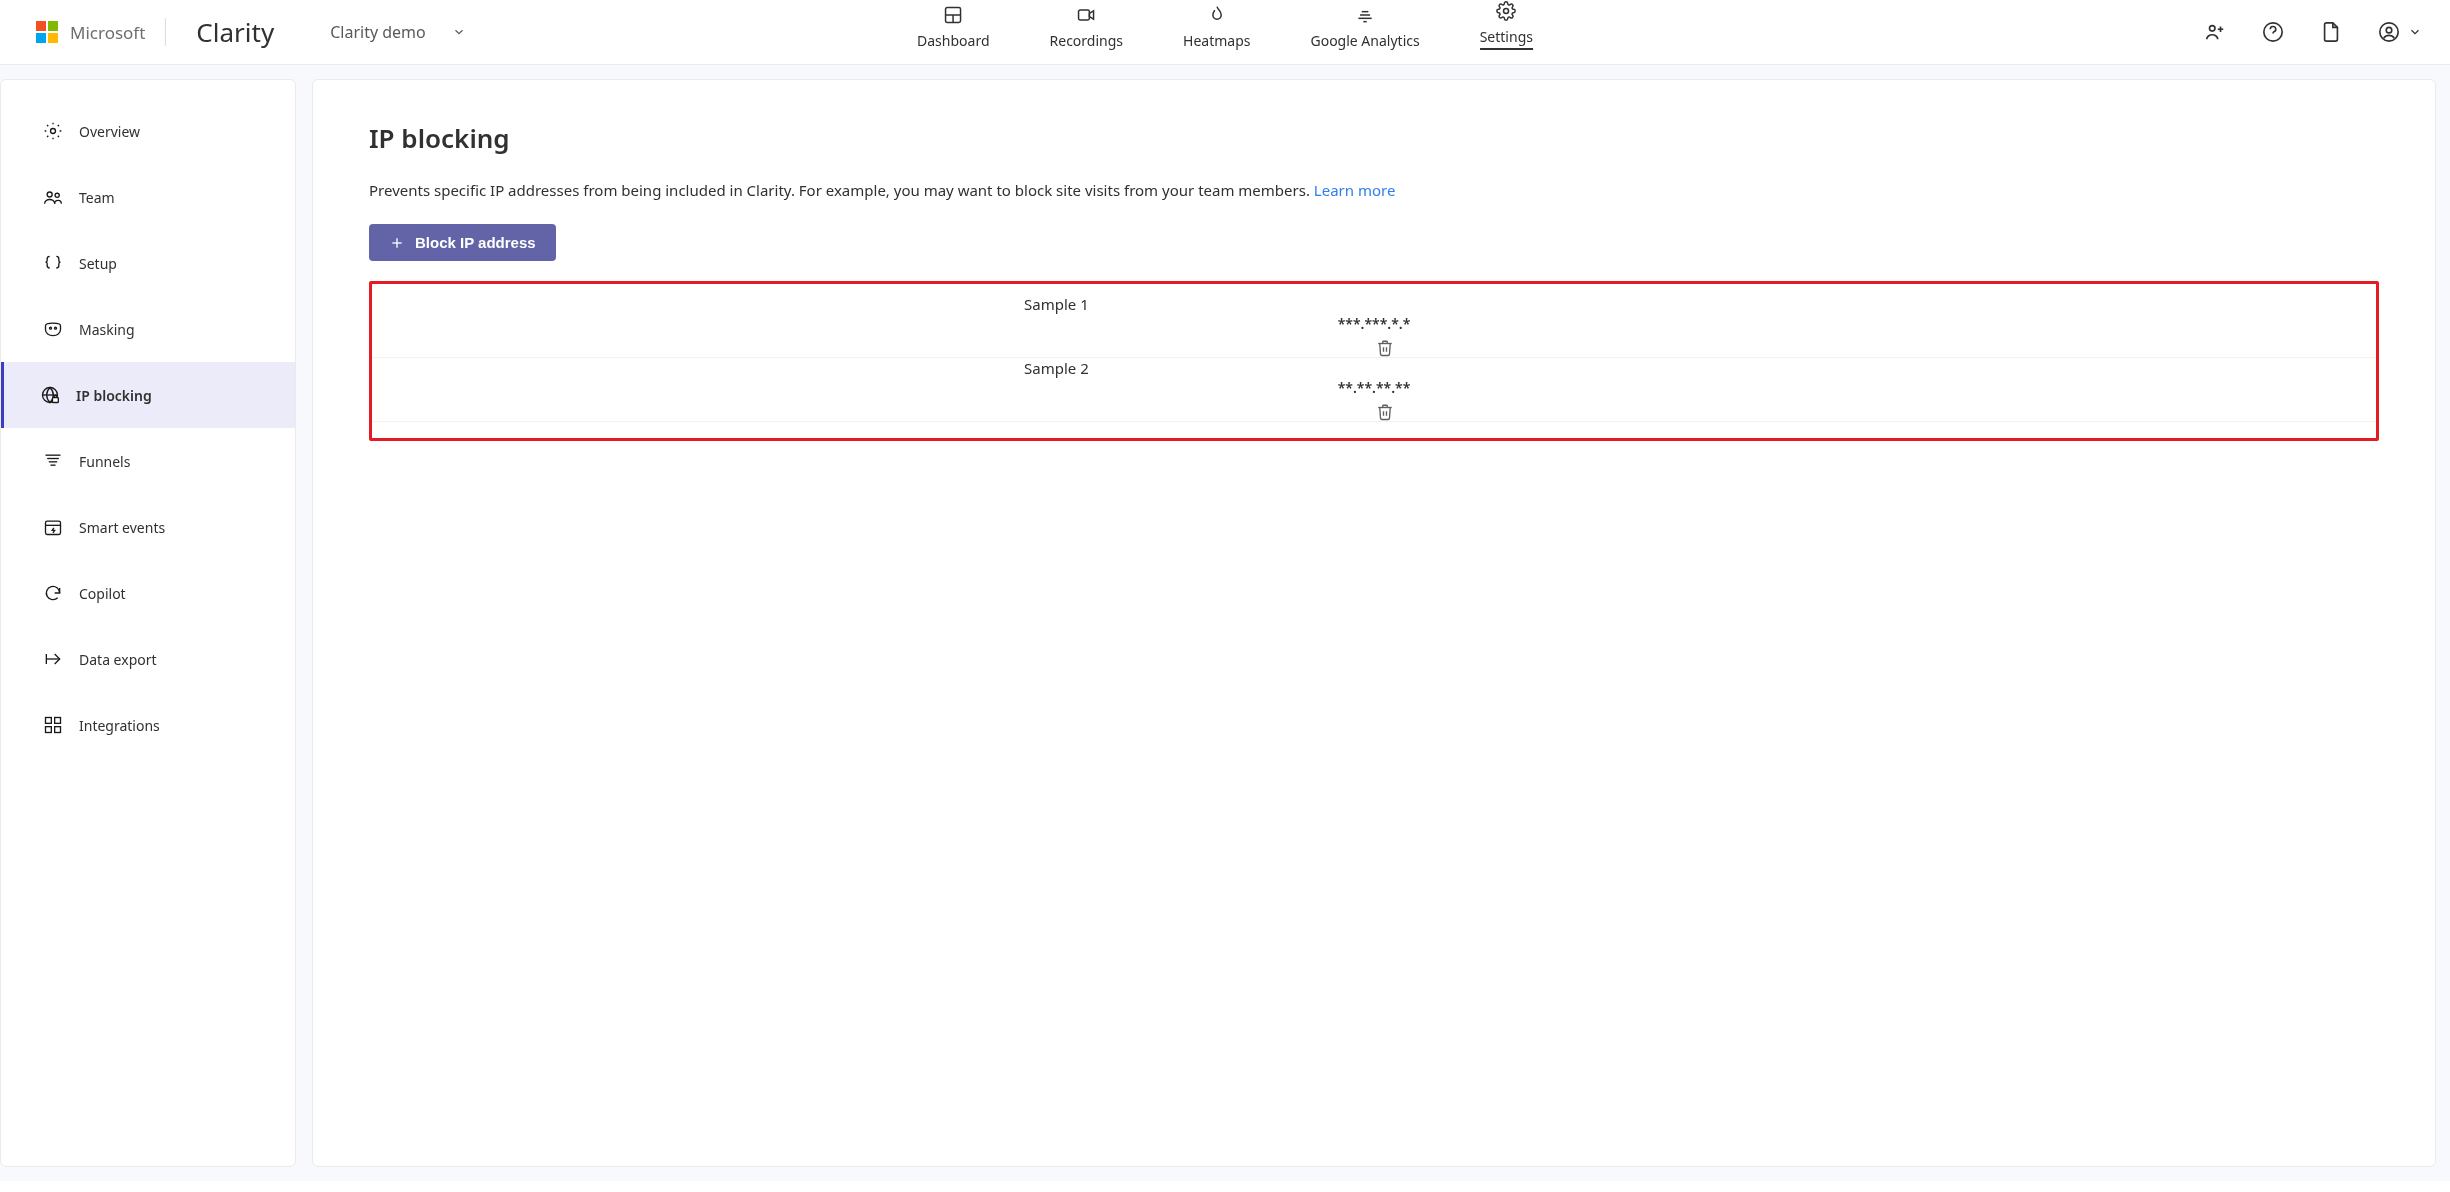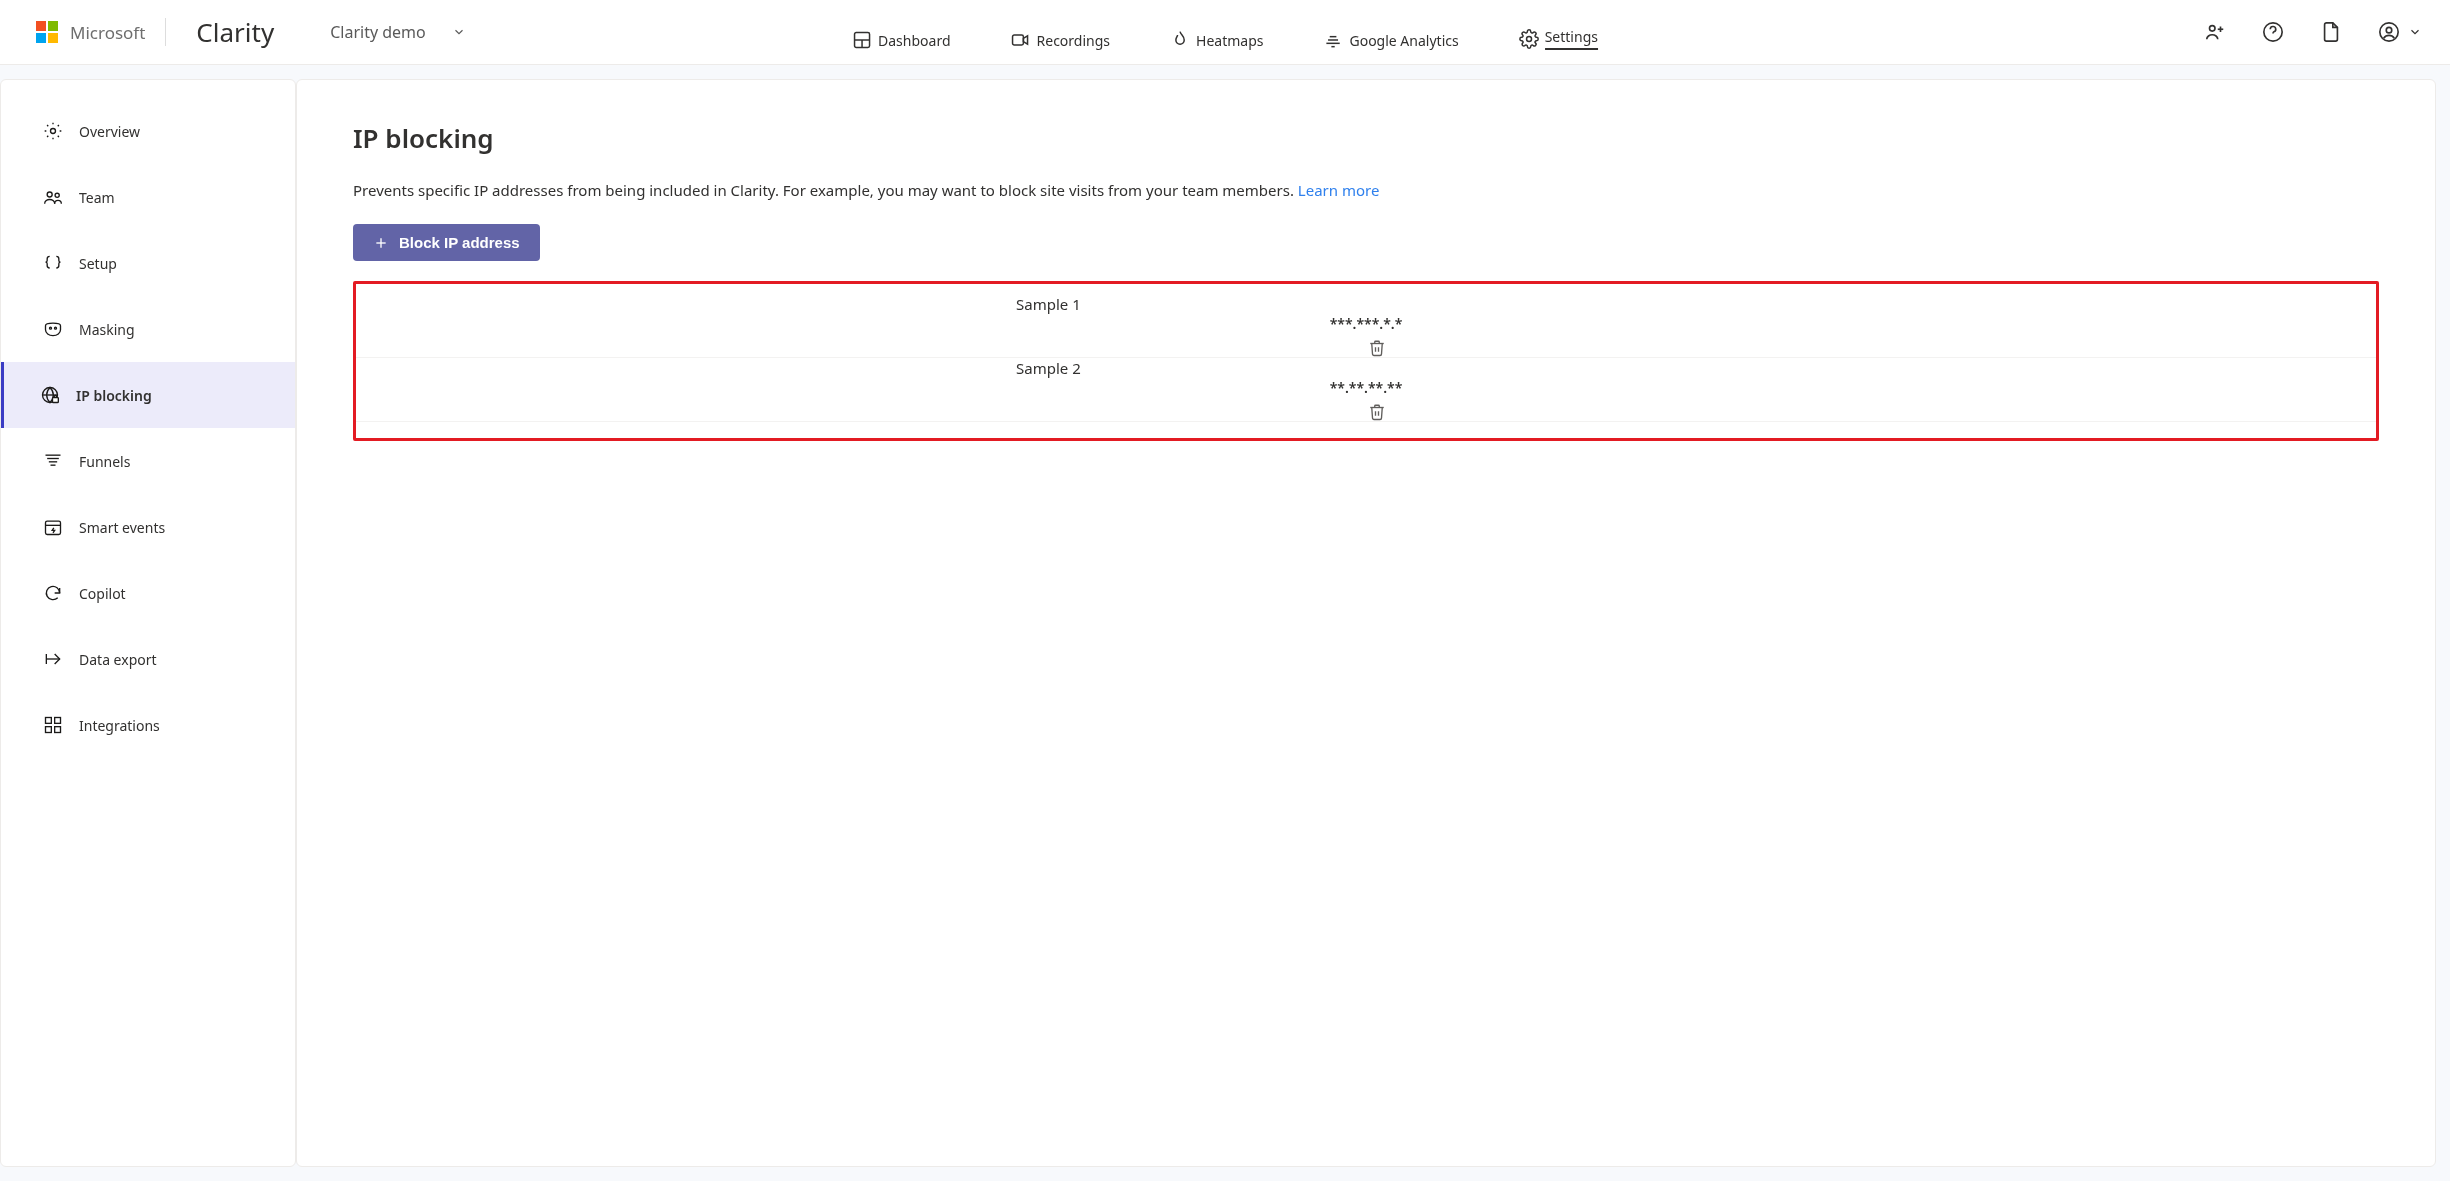--- a/index.html
+++ b/index.html
@@ -49,36 +49,36 @@
     display:flex;align-items:center;gap:26px;
     color:#5a5a5a;font-size:16px;cursor:pointer;
   }
   .chev{width:14px;height:14px}
   .nav{
     position:absolute;left:50%;transform:translateX(-50%);
     display:flex;gap:60px;align-items:flex-end;height:100%;
     padding-bottom:10px;
   }
   .nav-item{
-    display:flex;flex-direction:row;align-items:center;gap:6px;
+    display:flex;flex-direction:column;align-items:center;gap:6px;
     color:#323130;font-size:14px;cursor:pointer;position:relative;
     padding-bottom:4px;
   }
   .nav-item svg{width:20px;height:20px}
   .nav-item.active .lbl{border-bottom:2px solid #323130;padding-bottom:2px}
   .hdr-right{margin-left:auto;display:flex;align-items:center;gap:36px}
   .hdr-icon{width:22px;height:22px;color:#323130}
   .hdr-btn{display:flex;align-items:center;gap:8px;cursor:pointer}
   
   .body{
     display:flex;
     background:var(--bg);
     height:calc(1192px - 76px);
     padding:14px 14px 14px 0;
-    gap:0;
+    gap:16px;
   }
   .sidebar{
     width:296px;
     background:#fff;
     border:1px solid var(--line);
     border-radius:6px;
     padding-top:18px;
     position:relative;
   }
   .side-item{

